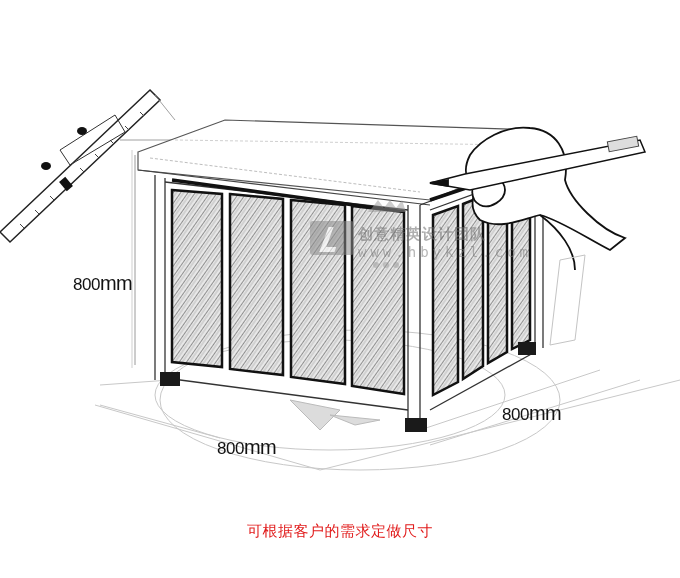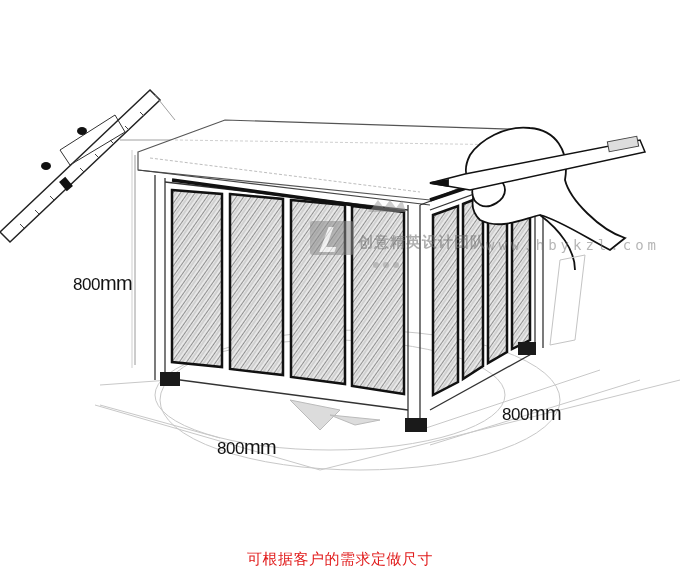--- a/index.html
+++ b/index.html
@@ -53,21 +53,21 @@
       content: "";
       position: absolute;
       left: 14px; top: 6px;
       width: 10px; height: 20px;
       border-left: 5px solid #ffffff;
       border-bottom: 5px solid #ffffff;
       transform: skewX(-20deg);
     }
     .watermark .wm-text {
       display: flex;
-      flex-direction: row;
+      flex-direction: column;
       line-height: 1;
       margin-top: 10px;
     }
     .watermark .wm-cn {
       font-size: 15px;
       font-weight: bold;
       color: #6e6e6e;
       letter-spacing: 1px;
     }
     .watermark .wm-url {
@@ -78,21 +78,20 @@
       margin-top: 3px;
     }
     .caption {
       position: absolute;
       left: 0; right: 0;
       top: 522px;
       text-align: center;
       font-size: 15px;
       color: #e11b1b;
       letter-spacing: 0.5px;
-      margin-top: 28px;
     }
   </style>
 </head>
 <body>
 
 <div class="canvas">
   <svg width="680" height="578" viewBox="0 0 680 578" xmlns="http://www.w3.org/2000/svg">
     <defs>
       <pattern id="hatch" patternUnits="userSpaceOnUse" width="6" height="6" patternTransform="rotate(35)">
         <rect width="6" height="6" fill="#e8e8e8"></rect>

